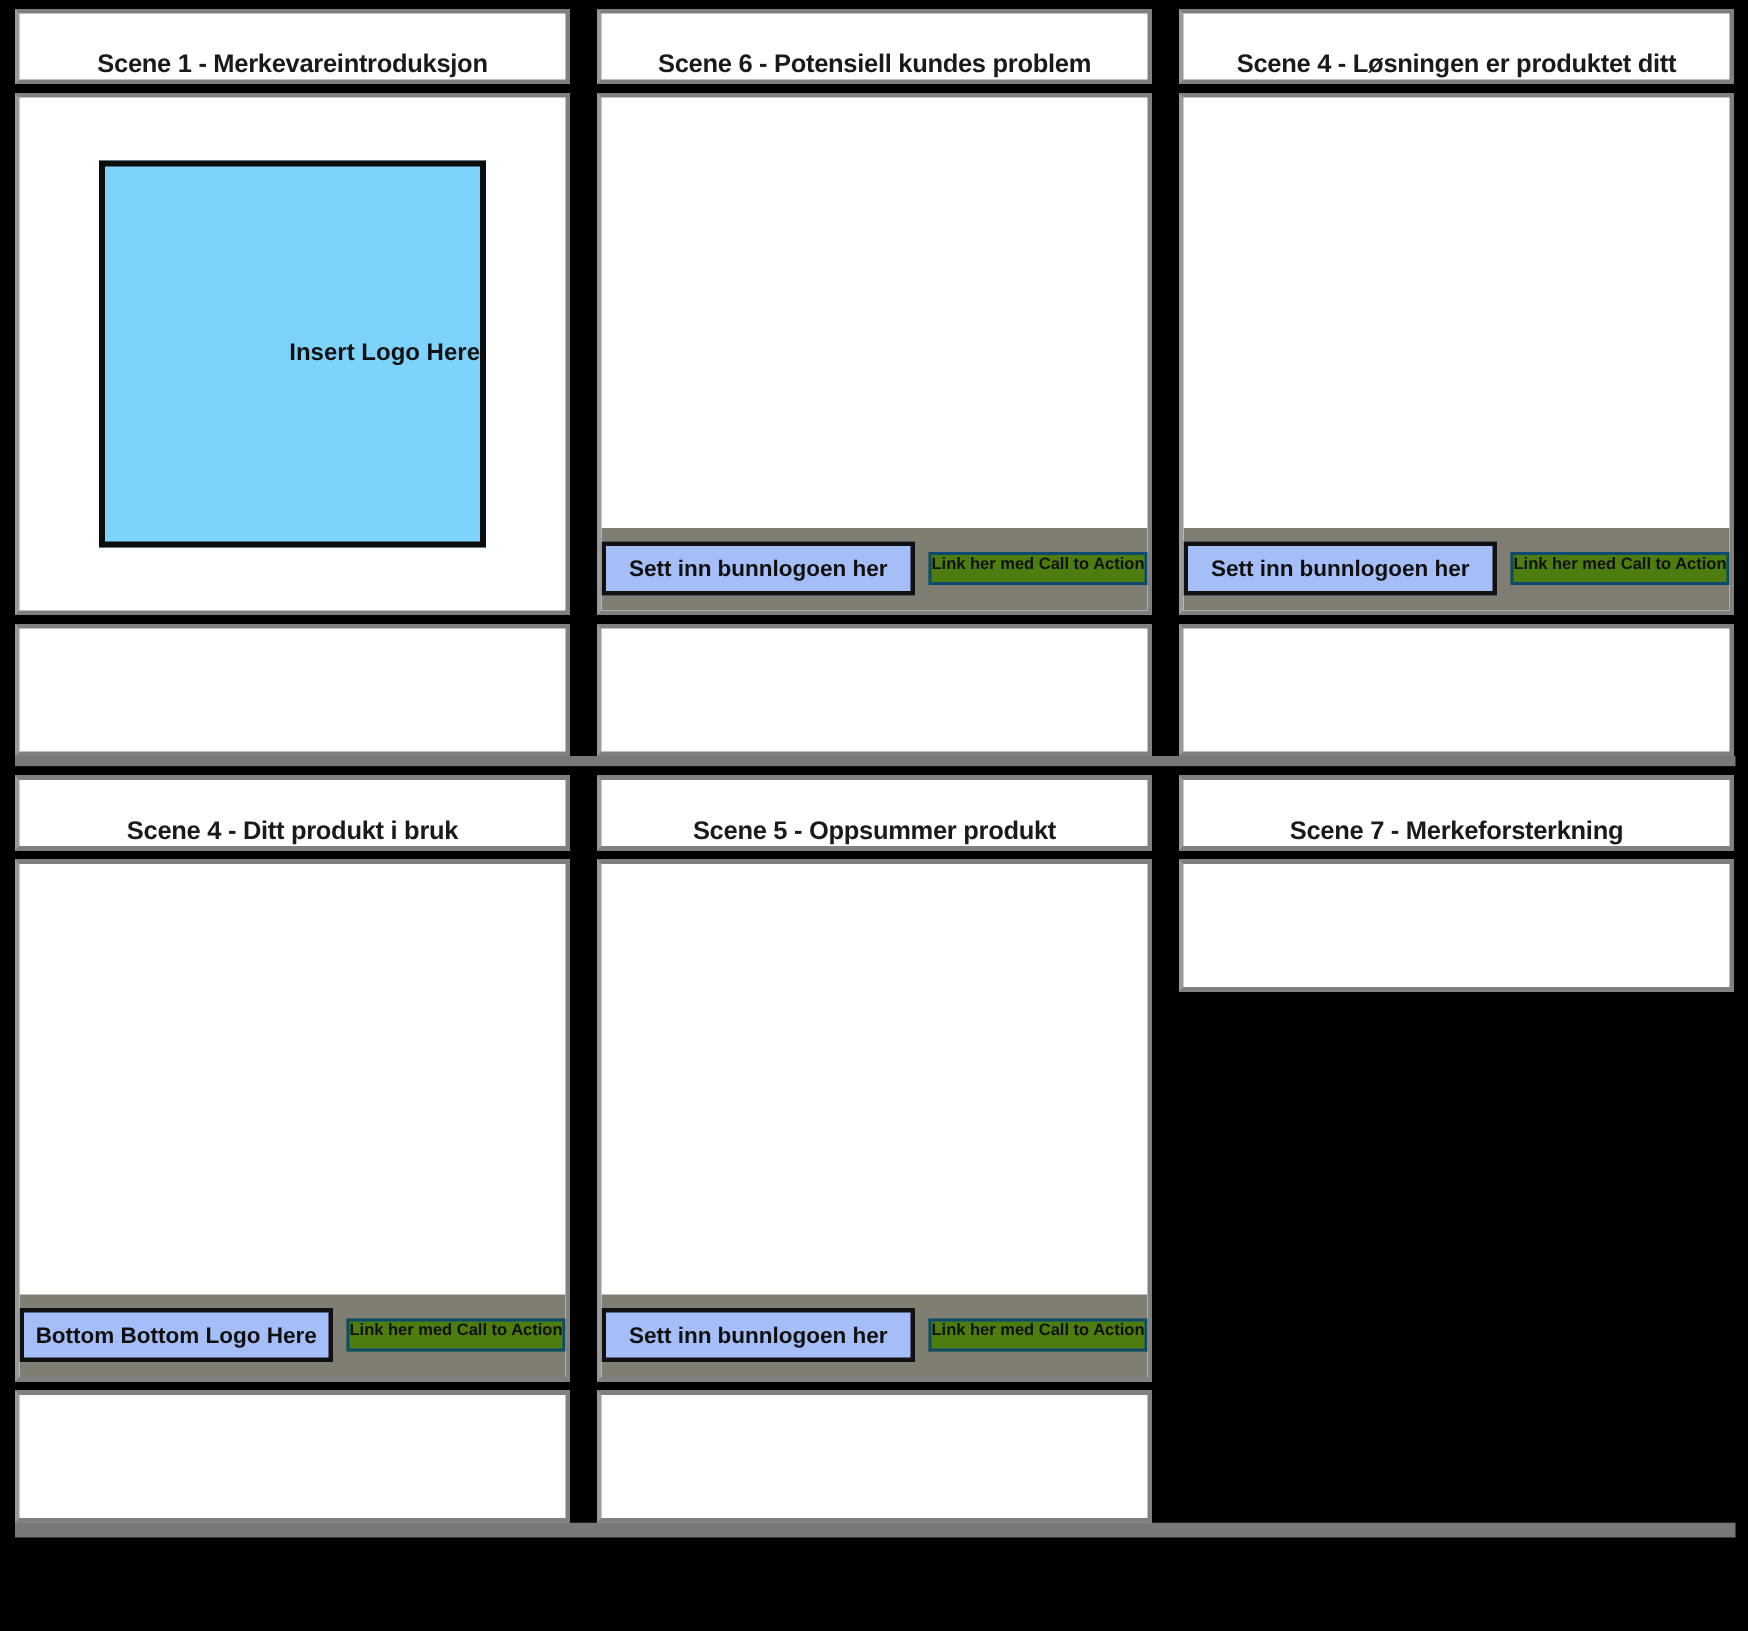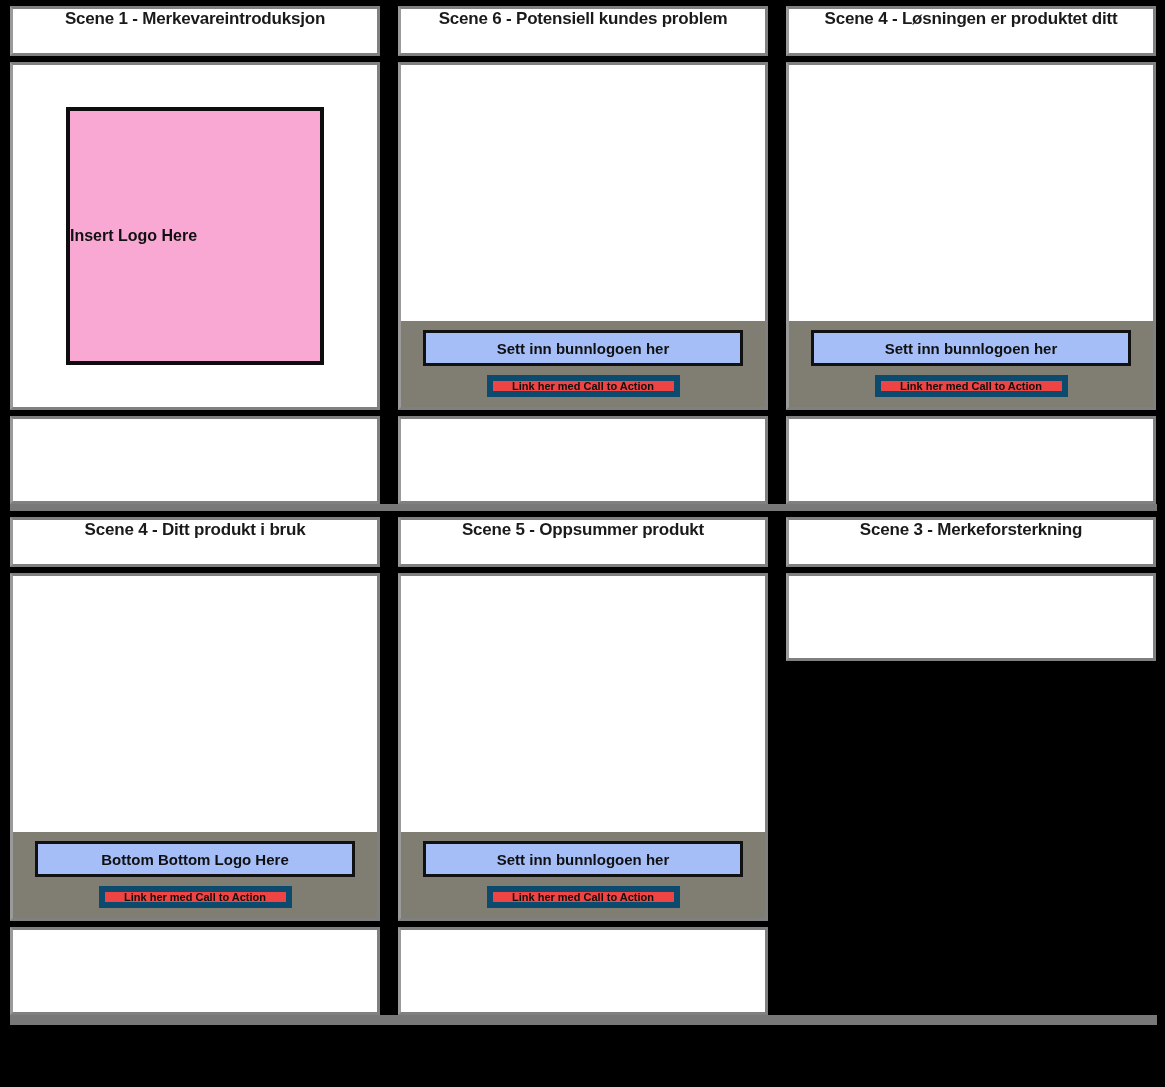--- a/index.html
+++ b/index.html
@@ -54,21 +54,21 @@
   
   .title-bar {
     margin: 6px 8px 0px 10px;
     height: 50px;
     background: #ffffff;
     border-top: 3px solid #808080;
     border-left: 3px solid #9a9a9a;
     border-right: 3px solid #808080;
     border-bottom: 3px solid #808080;
     display: flex;
-    align-items: flex-start;
+    align-items: flex-end;
     justify-content: center;
     box-sizing: border-box;
   }
   .title-text {
     font-size: 17px;
     font-weight: bold;
     color: #1a1a1a;
     letter-spacing: -0.2px;
     text-align: center;
     font-family: "Liberation Sans", sans-serif;
@@ -97,43 +97,43 @@
   }
 
   
   .logo-box {
     position: absolute;
     left: 50%;
     top: 50%;
     transform: translate(-50%, -50%);
     width: 258px;
     height: 258px;
-    background: #f9a8d4;
+    background: #7dd3fc;
     border: 4px solid #0d0d0d;
     display: flex;
     align-items: center;
-    justify-content: flex-start;
+    justify-content: flex-end;
     box-sizing: border-box;
   }
   .logo-box-text {
     font-size: 16px;
     font-weight: bold;
     color: #111111;
     text-align: center;
   }
 
   
   .footer-band {
     position: relative;
     width: 100%;
     background: #807d73;
     padding: 9px 0 10px 0;
     box-sizing: border-box;
     display: flex;
-    flex-direction: column;
+    flex-direction: row;
     align-items: center;
     gap: 9px;
   }
 
   .bottom-logo-btn {
     width: 320px;
     height: 36px;
     background: #a5bef8;
     border: 3px solid #111111;
     display: flex;
@@ -143,24 +143,24 @@
   }
   .bottom-logo-btn-text {
     font-size: 15px;
     font-weight: bold;
     color: #101010;
   }
 
   .cta-btn {
     width: 193px;
     height: 22px;
-    background: #ef4444;
-    border: 6px solid #0c4a6e;
-    display: flex;
-    align-items: center;
+    background: #4d7c0f;
+    border: 2px solid #0c4a6e;
+    display: flex;
+    align-items: flex-start;
     justify-content: center;
     box-sizing: border-box;
   }
   .cta-btn-text {
     font-size: 11px;
     font-weight: bold;
     color: #101010;
     white-space: nowrap;
   }
 
@@ -299,21 +299,21 @@
             </div>
           </div>
         </div>
         <div class="caption-box">
           <span class="caption-text"></span>
         </div>
       </div>
 
       <div class="cell">
         <div class="title-bar">
-          <span class="title-text">Scene 3 - Merkeforsterkning</span>
+          <span class="title-text">Scene 7 - Merkeforsterkning</span>
         </div>
         <div class="caption-box">
           <span class="caption-text"></span>
         </div>
       </div>
 
     </div>
     <div class="row-base"></div>
   </div>
 

